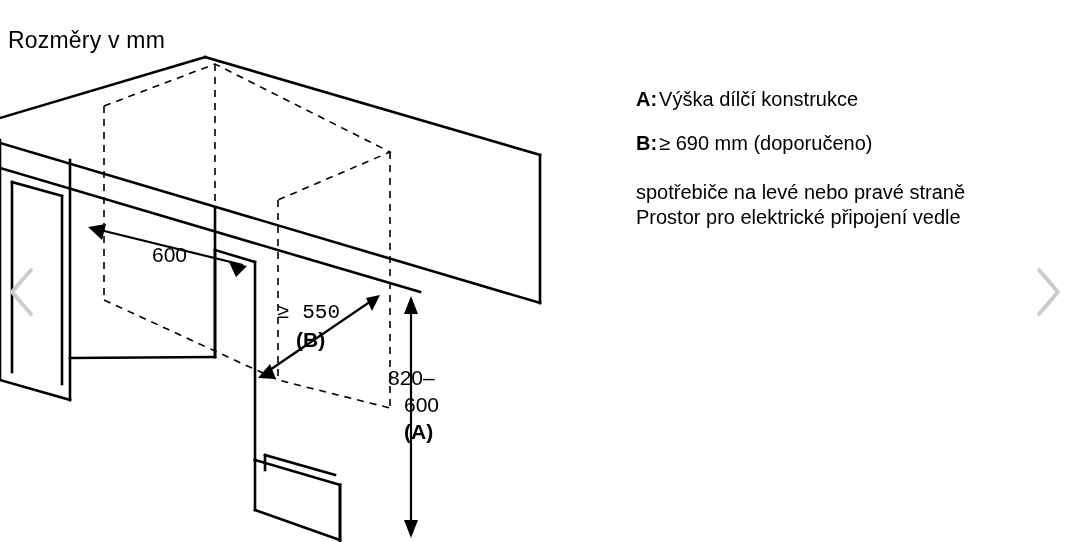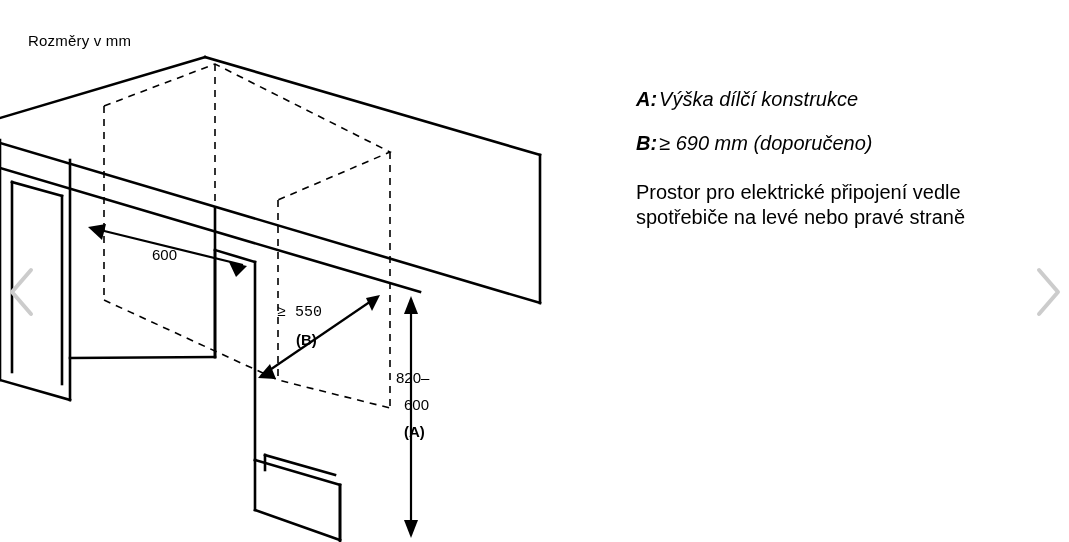--- a/index.html
+++ b/index.html
@@ -30,54 +30,52 @@
     height: 542px;
   }
   .diagram svg {
     display: block;
   }
 
   .units-label {
     position: absolute;
     left: 8px;
     top: 28px;
-    font-size: 15px;
+    font-size: 23px;
     line-height: 25px;
     letter-spacing: 0.2px;
     white-space: nowrap;
-    margin-left: 20px;
   }
 
   
   .dim {
     position: absolute;
-    font-size: 15px;
+    font-size: 21px;
     line-height: 25px;
     white-space: nowrap;
   }
   .dim-600 { left: 152px; top: 242px; }
   .dim-550 { left: 277px; top: 300px; font-family: Liberation Mono, monospace; }
   .dim-550b { left: 296px; top: 327px; font-weight: bold; }
-  .dim-820 { left: 396px; top: 365px; text-align: right; }
+  .dim-820 { left: 388px; top: 365px; text-align: right; }
   .dim-900 { left: 404px; top: 392px; }
   .dim-900b { left: 404px; top: 419px; font-weight: bold; }
 
   
   .legend {
     position: absolute;
     left: 636px;
     top: 86px;
     width: 420px;
   }
   .legend-row {
     font-size: 20px;
     line-height: 26px;
     margin-bottom: 18px;
     white-space: nowrap;
-    font-style: italic;
   }
   .legend-key {
     font-weight: bold;
     margin-right: 2px;
   }
   .legend-note {
     margin-top: 24px;
     font-size: 20px;
     line-height: 25px;
   }
@@ -186,22 +184,22 @@
   </div>
 
   <div class="legend">
     <div class="legend-row">
       <span class="legend-key">A:</span><span>Výška dílčí konstrukce</span>
     </div>
     <div class="legend-row">
       <span class="legend-key">B:</span><span>≥ 690 mm (doporučeno)</span>
     </div>
     <div class="legend-note">
+      <div>spotřebiče na levé nebo pravé straně</div>
       <div>Prostor pro elektrické připojení vedle</div>
-      <div>spotřebiče na levé nebo pravé straně</div>
     </div>
   </div>
 
   <div class="arrow arrow-prev">
     <svg width="40" height="60" viewBox="0 0 40 60">
       <polyline points="27,8 8,30 27,52" fill="none" stroke="#cccccc" stroke-width="4" stroke-linecap="round" stroke-linejoin="round"></polyline>
     </svg>
   </div>
   <div class="arrow arrow-next">
     <svg width="40" height="60" viewBox="0 0 40 60">

